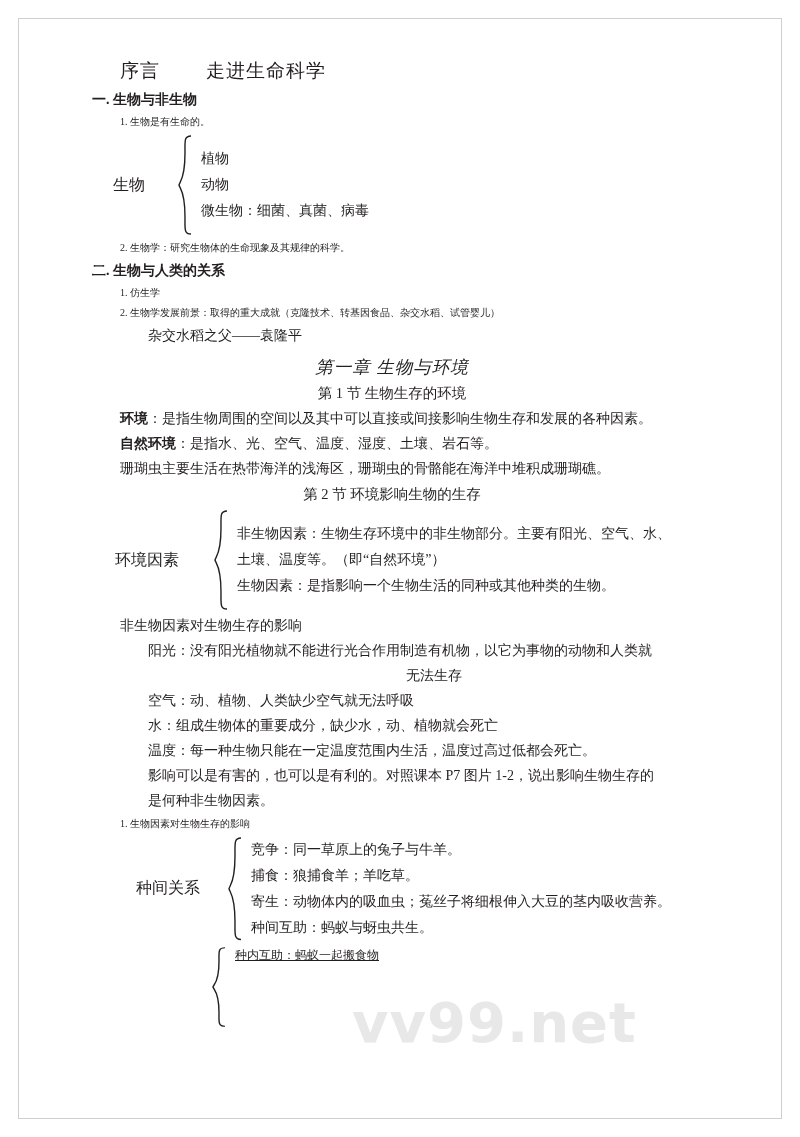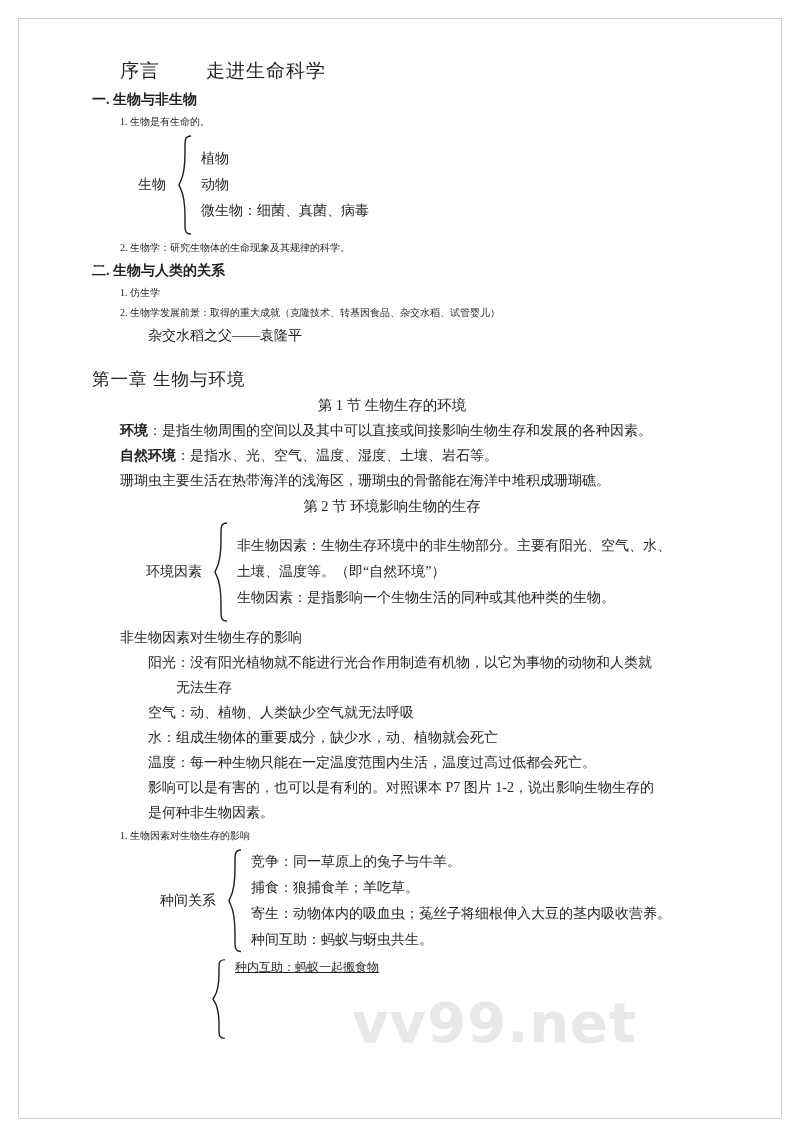--- a/index.html
+++ b/index.html
@@ -59,46 +59,48 @@
   .numbered {
     font-size: 10px;
     margin: 6px 0 2px 28px;
   }
   .plain {
     font-size: 14px;
     margin: 7px 0;
   }
   .plain.i1 { margin-left: 28px; }
   .plain.i2 { margin-left: 56px; }
-  .plain.i3 { margin-left: 84px; }
+  .plain.i3 { margin-left: 84px; text-align: center; }
   .bold { font-weight: bold; }
 
   .center {
-    margin: 22px 0 3px 0;
+    text-align: center;
+    margin: 10px 0 3px 0;
+    font-style: italic;
   }
   .ch-title {
     font-size: 17.5px;
     letter-spacing: 1px;
   }
   .sub-title {
     font-size: 14.5px;
     margin: 5px 0 4px 0;
     text-align: center;
   }
 
   
   .brace-block {
     display: flex;
     align-items: center;
     margin: 6px 0 6px 0;
   }
   .brace-block .label {
-    font-size: 14px;
+    font-size: 16px;
     white-space: nowrap;
-    text-align: right;
+    text-align: center;
     padding-right: 12px;
   }
   .brace {
     position: relative;
     width: 14px;
     align-self: stretch;
     flex: 0 0 14px;
   }
   .brace svg { display: block; height: 100%; width: 14px; }
   .brace-items {

